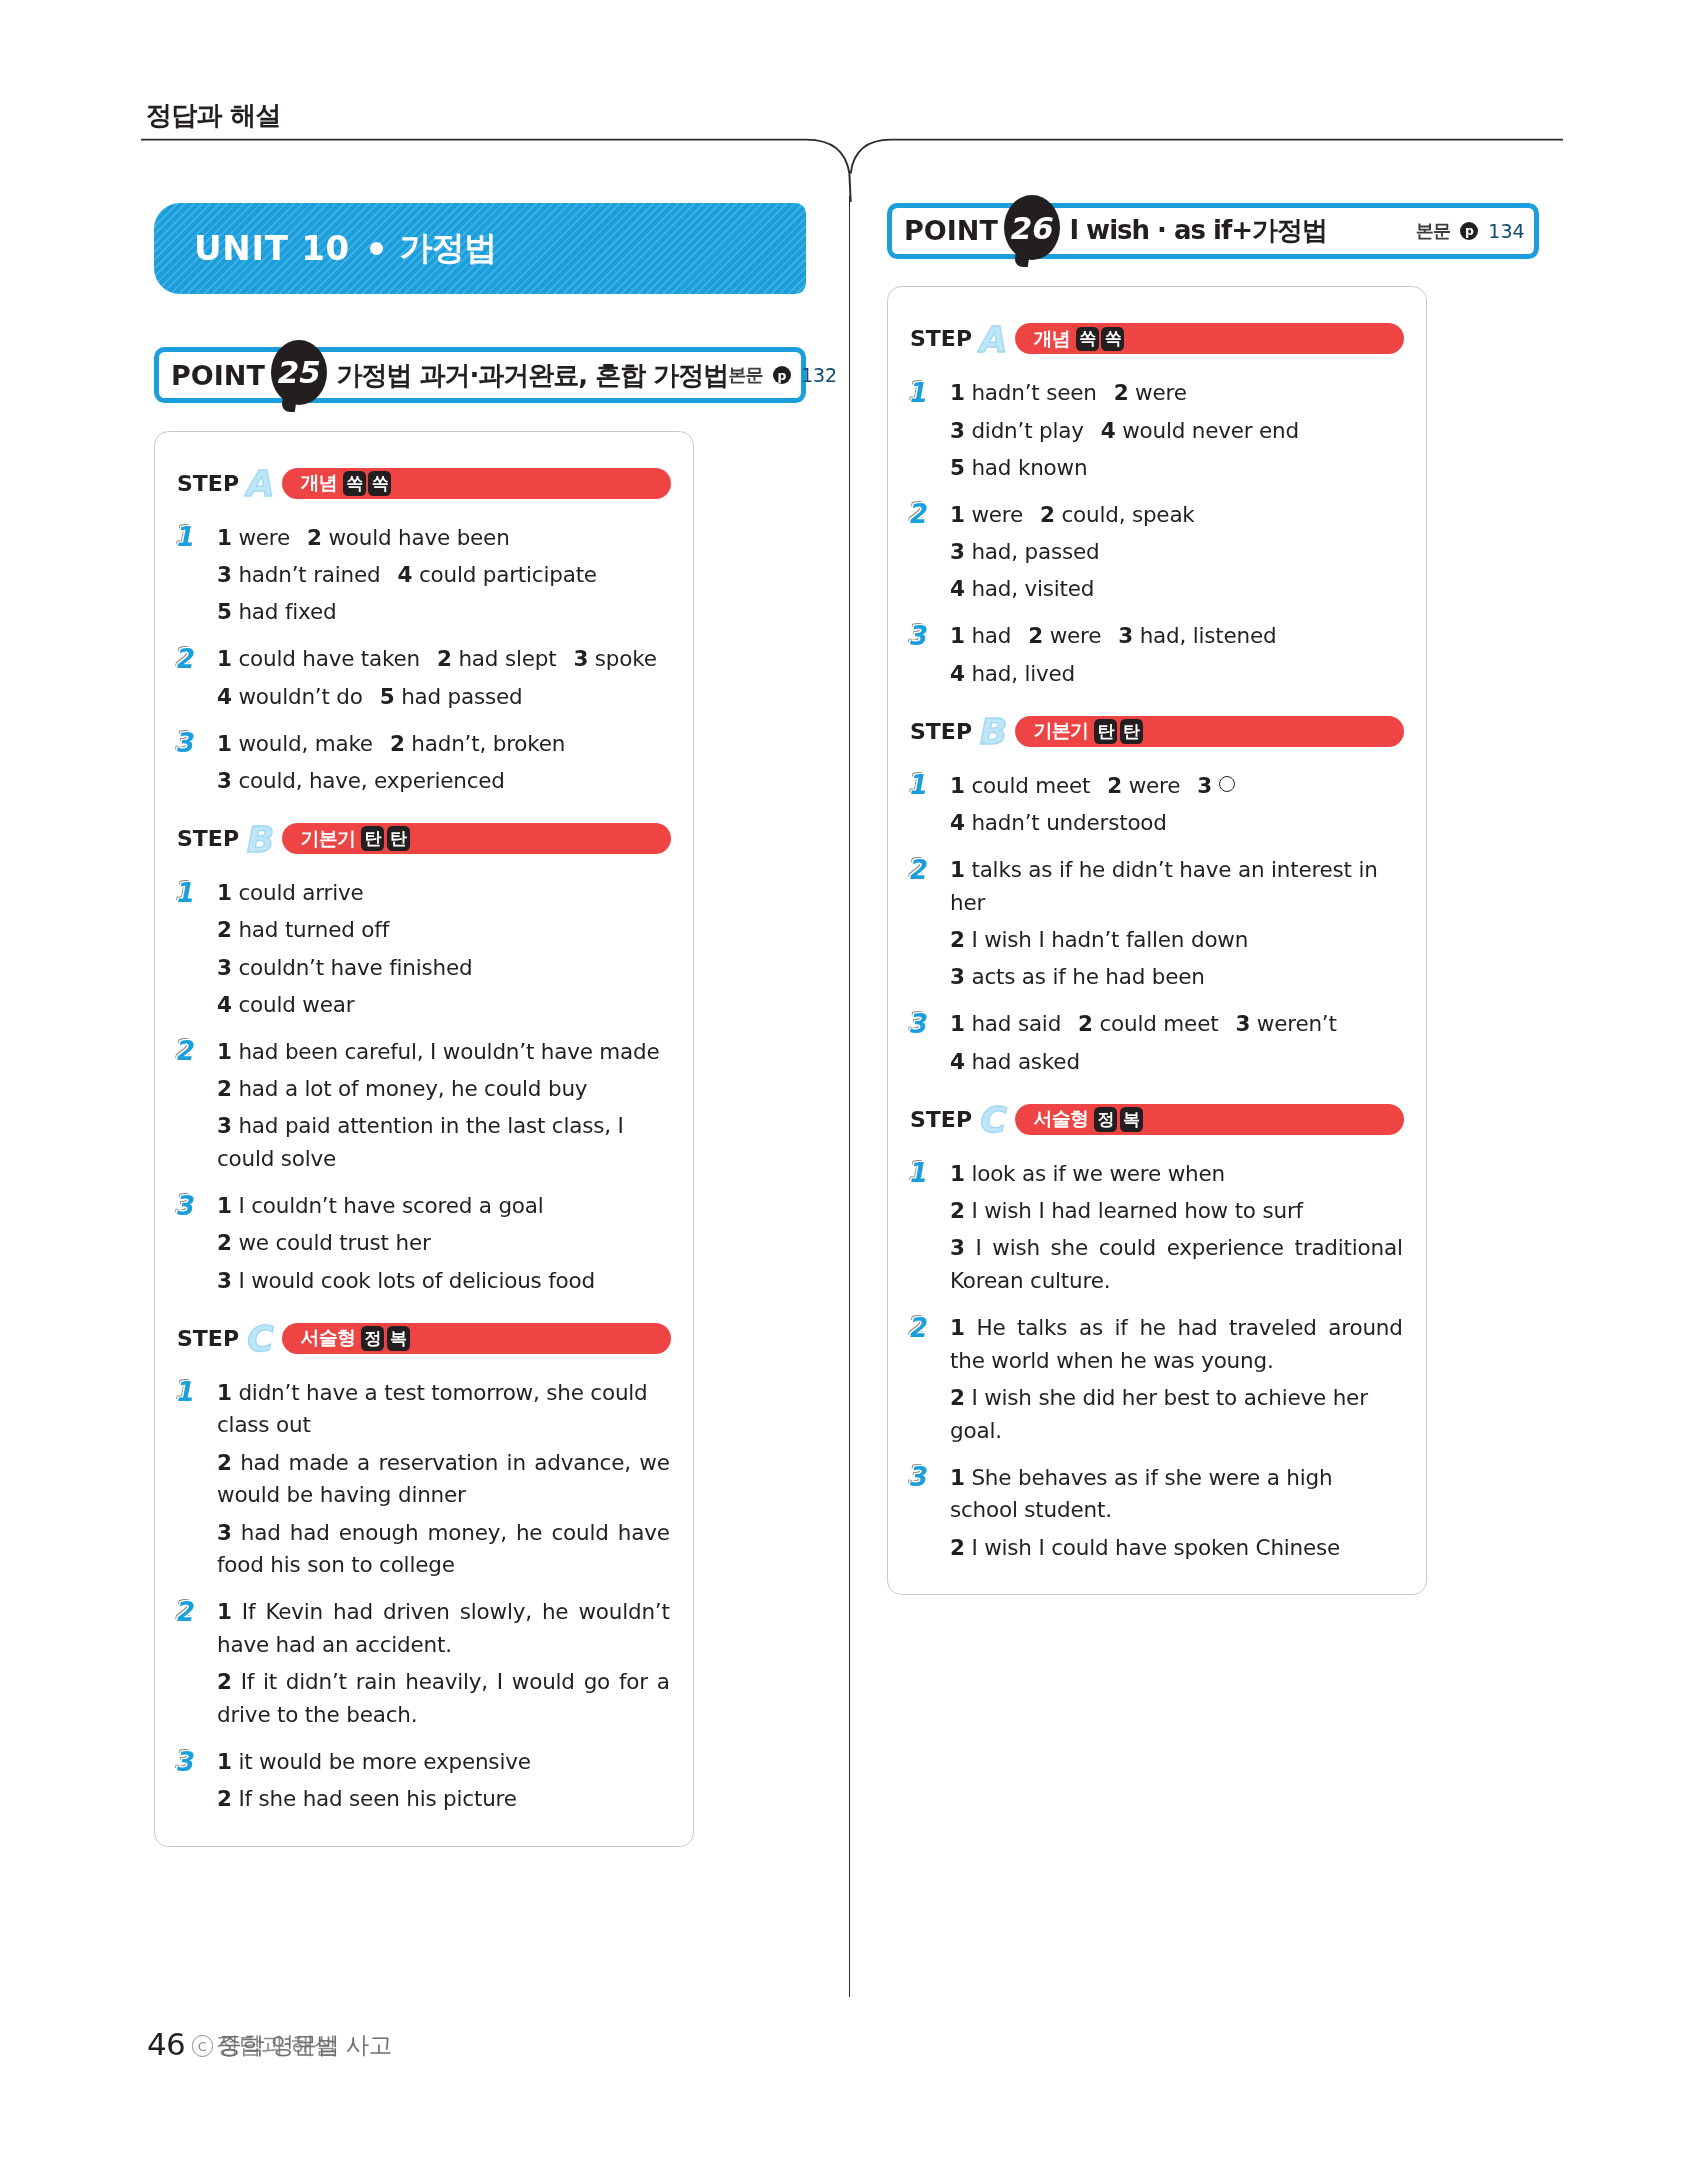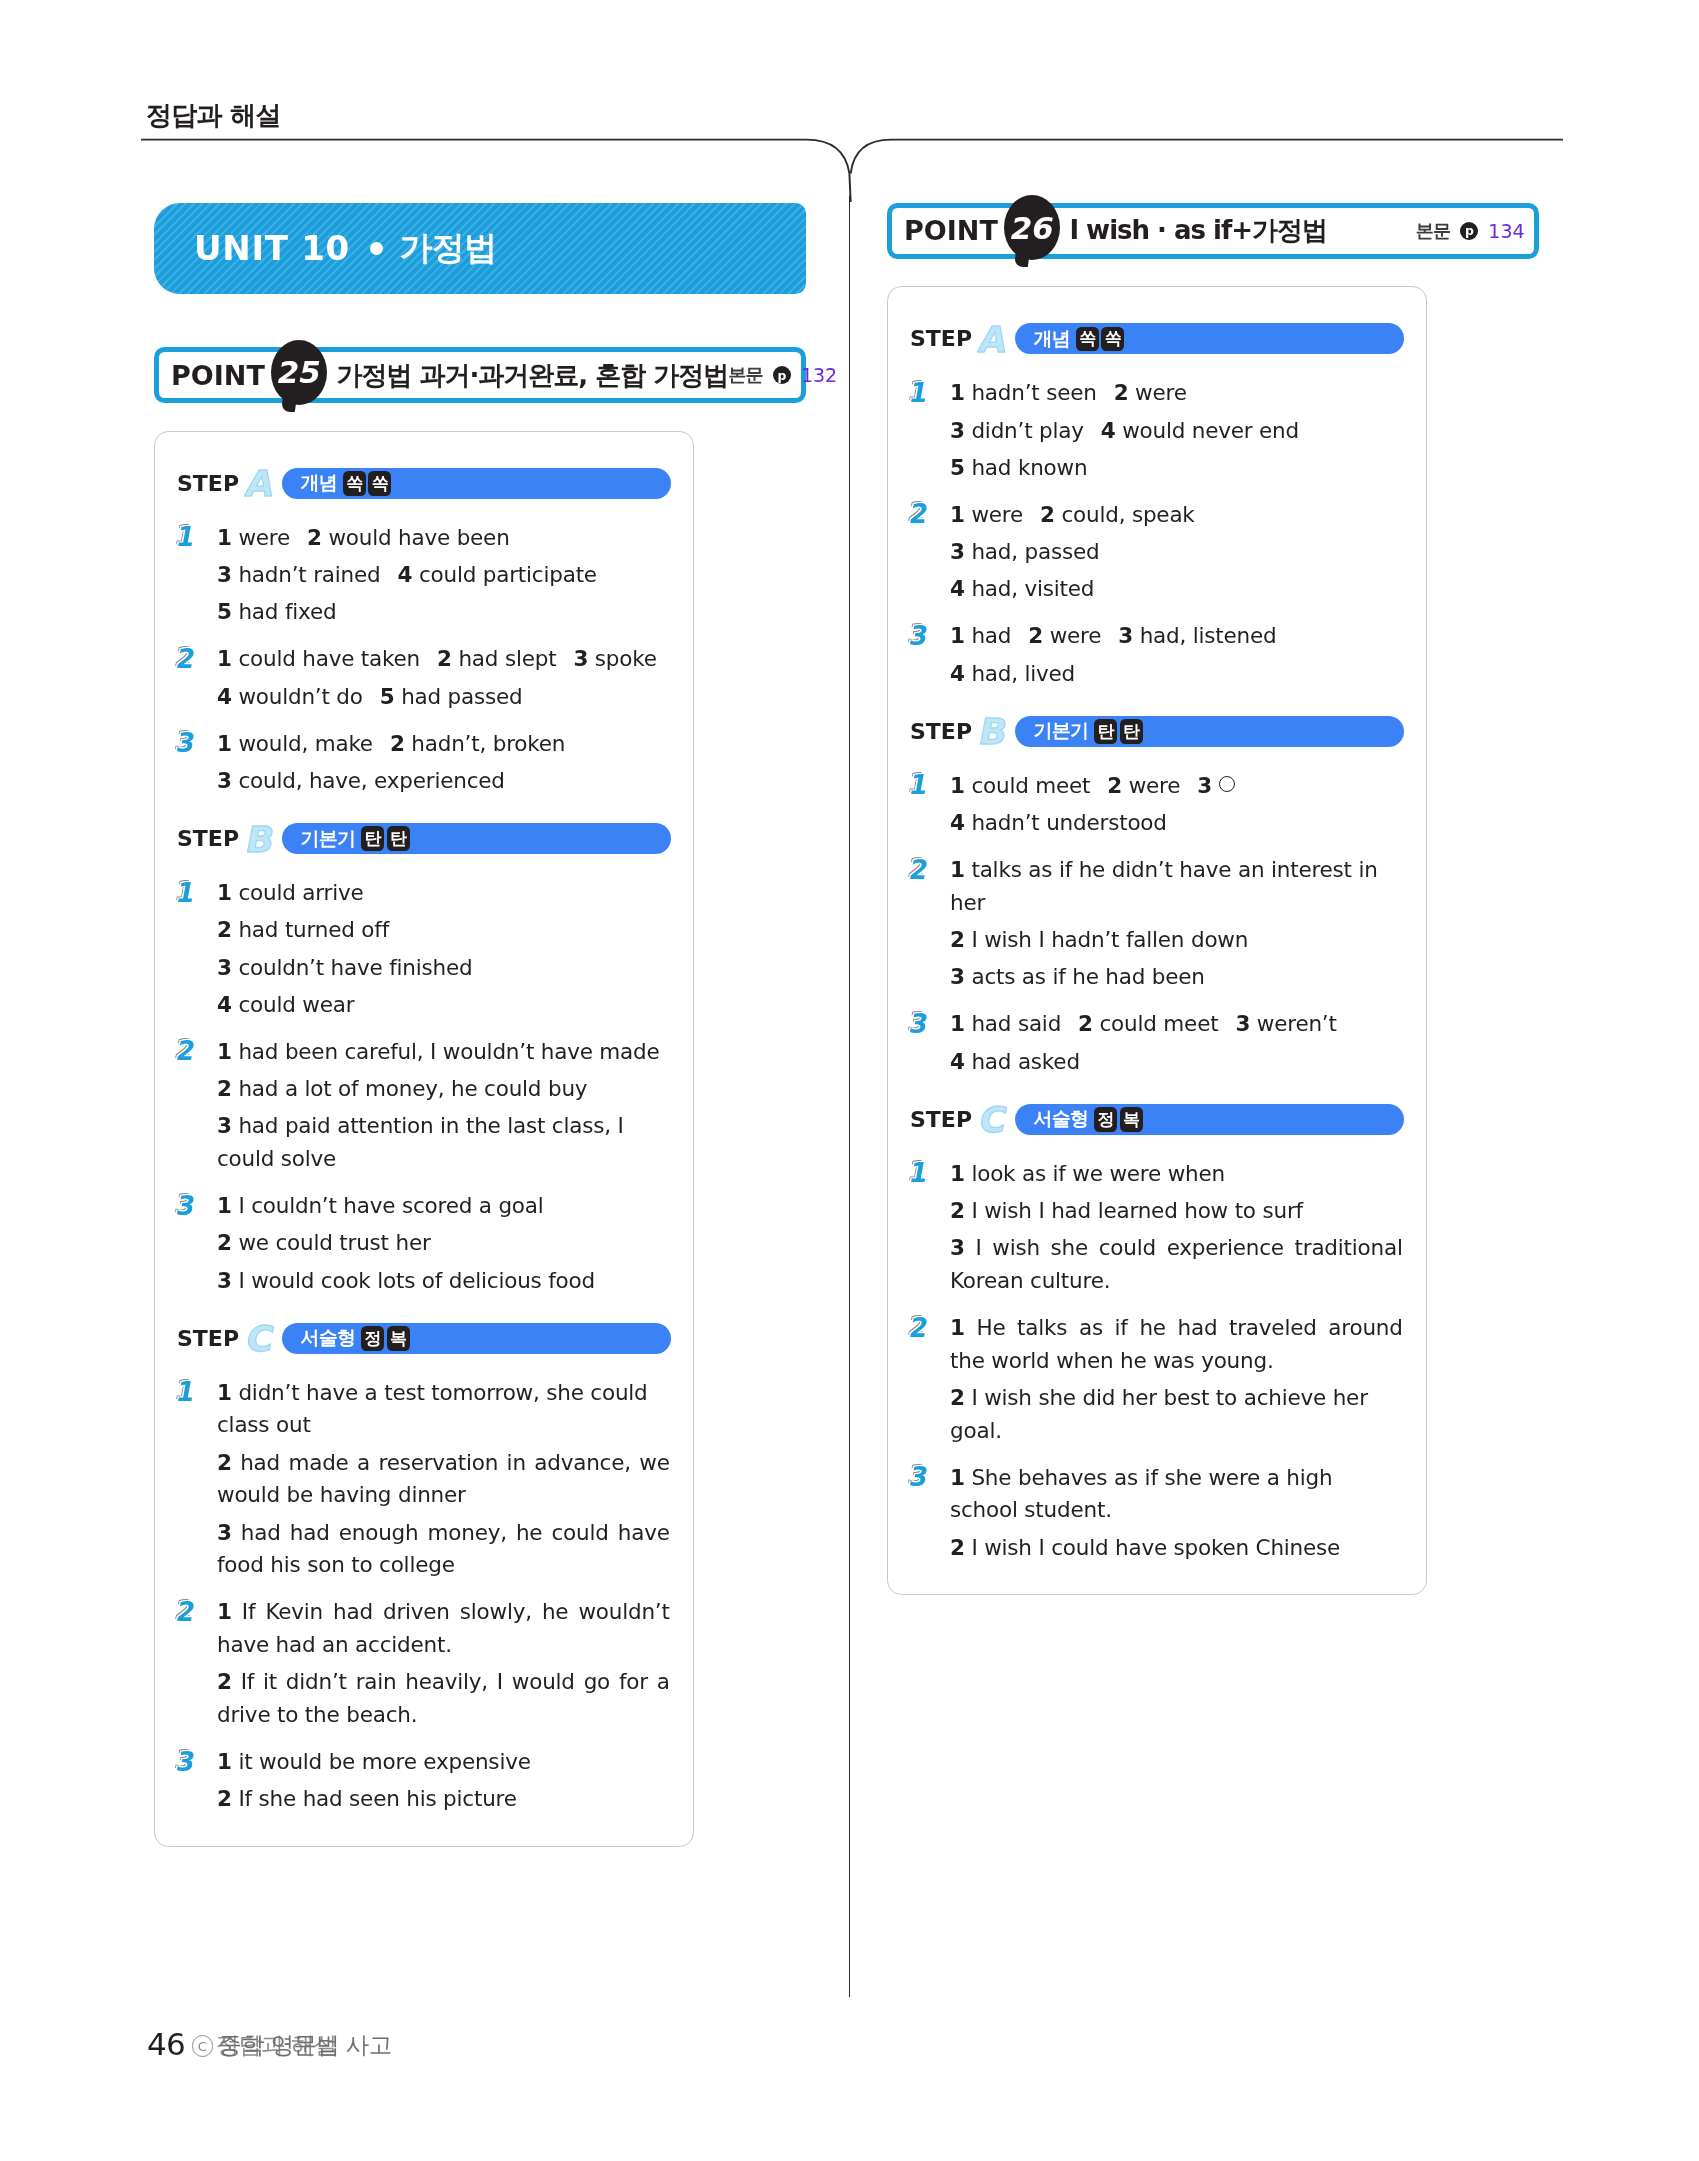--- a/index.html
+++ b/index.html
@@ -98,21 +98,21 @@
   .point-ref .rk{
     font-size:18px;font-weight:700;color:#3c3c3c;letter-spacing:-0.7px;
     font-family:"DejaVu Sans","Liberation Sans",sans-serif;
   }
   .point-ref .pmark{
     width:18px;height:18px;border-radius:50%;background:#231f20;color:#fff;
     font-size:12.4px;font-weight:700;display:flex;align-items:center;justify-content:center;
     font-family:"DejaVu Sans","Liberation Sans",sans-serif;
   }
   .point-ref .pg{
-    font-size:19px;color:#6d28d9;font-weight:400;
+    font-size:19px;color:#0c4a6e;font-weight:400;
     font-family:"DejaVu Sans","Liberation Sans",sans-serif;
     text-align:right;
   }
 
   
   .card{
     position:relative;width:540px;box-sizing:border-box;
     border:1.3px solid #c9c9c9;border-radius:14.4px;background:#fff;
     margin-top:22px;padding:24px 22px 30px 22px;
   }
@@ -122,21 +122,21 @@
   .step:first-child{margin-top:3.9px;}
   .step-word{
     font-size:22px;font-weight:700;letter-spacing:0px;color:#231f20;
     font-family:"DejaVu Sans","Liberation Sans",sans-serif;
   }
   .step-letter{
     width:33px;height:48px;margin:0 1.3px 0 5.2px;flex:none;position:relative;
   }
   .step-letter svg{display:block;}
   .step-pill{
-    flex:1;height:31px;border-radius:15.7px;background:#3b82f6;
+    flex:1;height:31px;border-radius:15.7px;background:#ef4444;
     display:flex;align-items:center;padding-left:18px;box-sizing:border-box;
     margin-left:3.9px;
   }
   .step-pill .pl{
     font-size:19px;font-weight:700;color:#ffffff;letter-spacing:-0.7px;
     font-family:"DejaVu Sans","Liberation Sans",sans-serif;
   }
   .step-pill .pb{
     display:inline-block;background:#231f20;color:#ffffff;
     font-size:17px;font-weight:700;letter-spacing:-0.7px;

